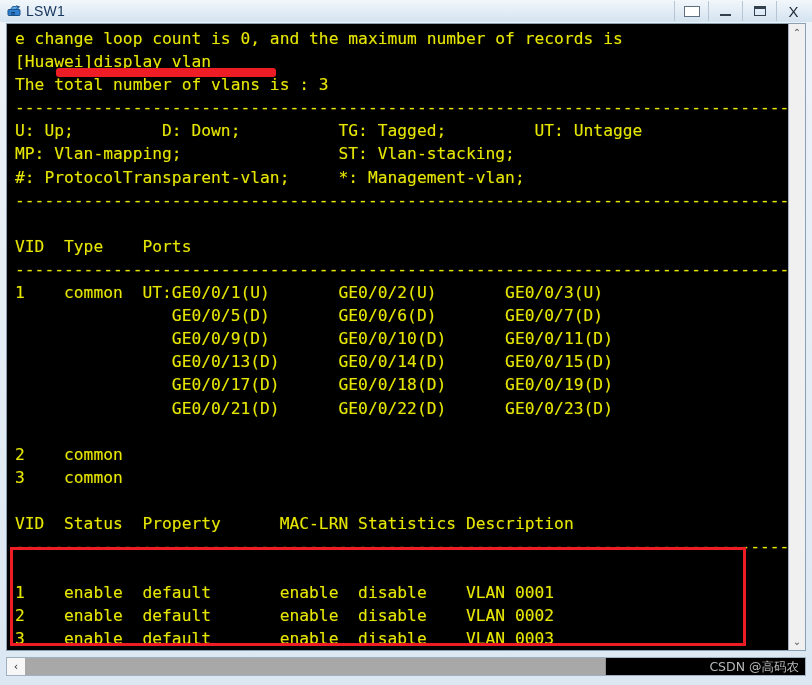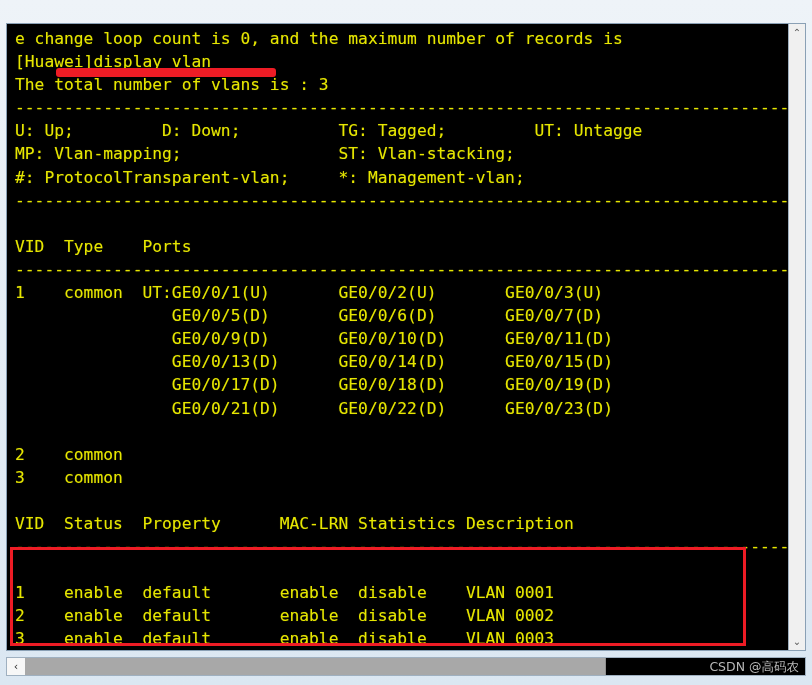--- a/index.html
+++ b/index.html
@@ -218,20 +218,46 @@
     border: 3px solid #ee1c25;
     box-sizing: border-box;
     pointer-events: none;
   }
 </style>
 </head>
 <body>
 
 <div id="app">
 
+  <div class="titlebar">
+    <span class="title-icon">
+      <svg width="16" height="16" viewBox="0 0 16 16">
+        <rect x="2" y="6.5" width="12" height="6" rx="1" fill="#2f7fd0" stroke="#1c4f86" stroke-width="1"></rect>
+        <path d="M4.5 6.5 L6.5 3.5 L13.5 3.5 L11.5 6.5 Z" fill="#5aa8e8" stroke="#1c4f86" stroke-width="0.8"></path>
+        <path d="M5 9.5 h4 M5 11 h4" stroke="#0f3b66" stroke-width="0.9"></path>
+        <path d="M10.5 2.5 l2 1.5 l-2 1.5" fill="none" stroke="#1c4f86" stroke-width="1"></path>
+      </svg>
+    </span>
+    <span class="title-text">LSW1</span>
+
+    <div class="winbtns">
+      <div class="winbtn">
+        <span class="glyph-restorebox"></span>
+      </div>
+      <div class="winbtn">
+        <span class="glyph-min"></span>
+      </div>
+      <div class="winbtn">
+        <span class="glyph-max"></span>
+      </div>
+      <div class="winbtn">
+        <span class="glyph-close">X</span>
+      </div>
+    </div>
+  </div>
 
   <div class="term-frame">
     <div class="term-inner">
       <pre class="term-text">e change loop count is 0, and the maximum number of records is
 [Huawei]display vlan
 The total number of vlans is : 3
 --------------------------------------------------------------------------------
 U: Up;         D: Down;          TG: Tagged;         UT: Untagge
 MP: Vlan-mapping;                ST: Vlan-stacking;
 #: ProtocolTransparent-vlan;     *: Management-vlan;

